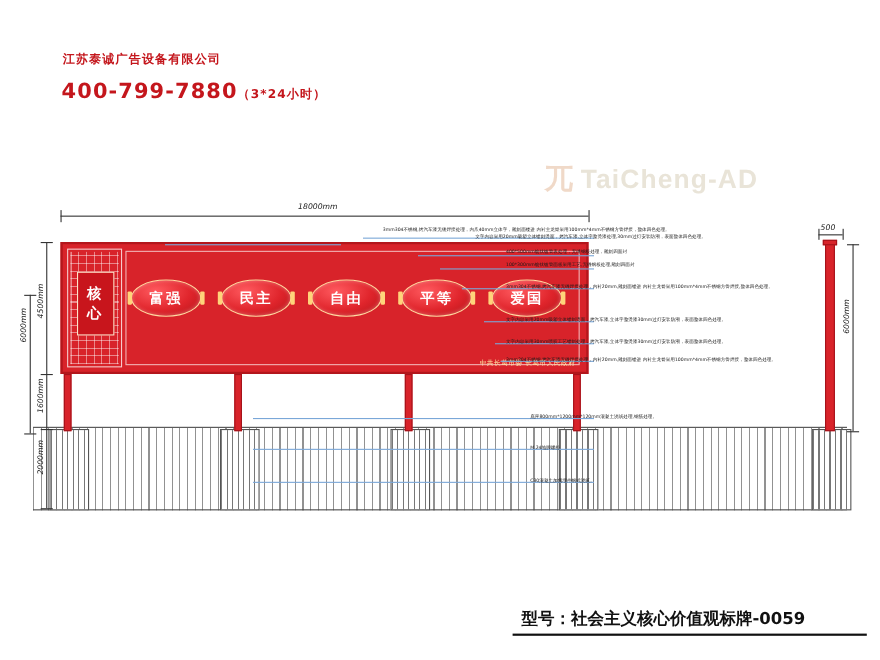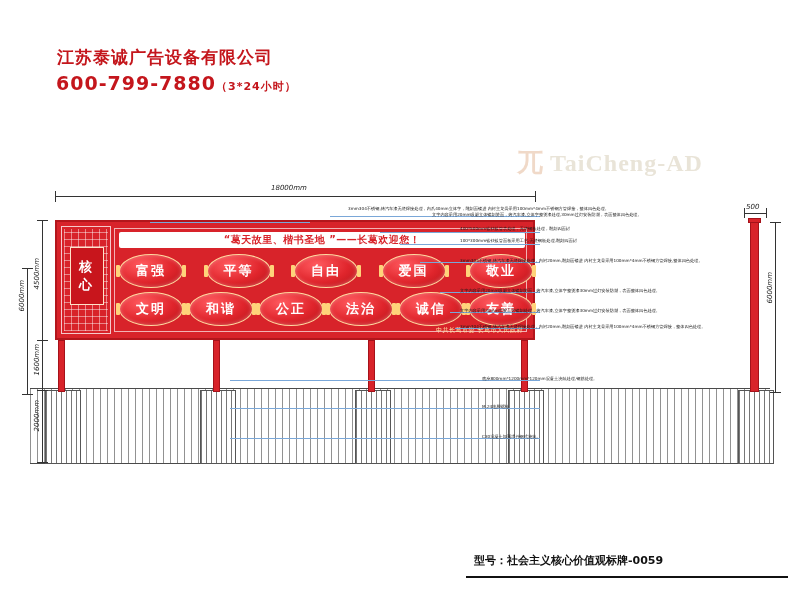--- a/index.html
+++ b/index.html
@@ -6,38 +6,37 @@
   body{
     width:800px;height:600px;position:relative;overflow:hidden;
     background:#ffffff;
     font-family:"Liberation Sans","DejaVu Sans",sans-serif;
   }
   .page{position:absolute;inset:0;}
 
   
   .company{
     position:absolute;left:57px;top:46px;
-    font-size:17px;font-weight:bold;color:#c4161c;
+    font-size:11px;font-weight:bold;color:#c4161c;
     letter-spacing:1px;white-space:nowrap;
     font-family:"DejaVu Sans",sans-serif;
   }
   .phone{
     position:absolute;left:56px;top:72px;
     font-size:19px;font-weight:bold;color:#c4161c;
     letter-spacing:1px;white-space:nowrap;
     font-family:"DejaVu Sans",sans-serif;
   }
   .phone small{font-size:11px;font-weight:bold;}
 
   
   .wm{
     position:absolute;color:#e9e4d8;font-weight:bold;
     font-size:24px;letter-spacing:1px;white-space:nowrap;
-    font-family:Liberation Serif, serif;
-    margin-left:22px;
+    font-family:Liberation Sans, sans-serif;
   }
   .wm .wmlogo{color:#f0d9c8;font-size:26px;margin-right:6px;}
   .wm1{left:495px;top:145px;}
   .wm2{left:110px;top:430px;}
 
   
   .ground{
     position:absolute;left:30px;top:388px;width:740px;height:75px;
     background:#ffffff;
     border-top:1px solid #4a4a4a;
@@ -98,21 +97,21 @@
 
   .headline{
     position:absolute;left:62px;right:8px;top:10px;height:16px;
     background:#fff;border-radius:2px;
     display:flex;align-items:center;justify-content:center;
     color:#d8232a;font-weight:bold;font-size:10px;letter-spacing:.5px;
     font-family:"DejaVu Sans",sans-serif;white-space:nowrap;
   }
 
   .row{
-    position:absolute;left:62px;right:0;height:34px;
+    position:absolute;left:62px;right:22px;height:34px;
     display:flex;justify-content:space-between;align-items:center;
   }
   .row1{top:32px;}
   .row2{top:70px;}
 
   .lantern{
     width:62px;height:32px;border-radius:50%;
     background:radial-gradient(ellipse at 35% 30%,#ff5a5f 0%,#e0252c 55%,#b31318 100%);
     border:1px solid #ffd9a0;
     display:flex;align-items:center;justify-content:center;
@@ -159,33 +158,33 @@
   
   .ann{
     position:absolute;font-size:4.2px;line-height:6px;color:#1a1a1a;
     white-space:nowrap;font-family:"DejaVu Sans",sans-serif;
   }
   .leader{position:absolute;background:#7aa7d8;height:1px;transform-origin:left center;}
 
   
   .model{
     position:absolute;left:474px;top:553px;
-    font-size:11px;font-weight:bold;color:#111;white-space:nowrap;
+    font-size:15px;font-weight:bold;color:#111;white-space:nowrap;
     font-family:"DejaVu Sans",sans-serif;
   }
   .model-underline{position:absolute;left:466px;top:576px;width:322px;height:2px;background:#111;}
 </style>
 </head>
 <body>
 
 <div class="page">
 
   <div class="company">江苏泰诚广告设备有限公司</div>
   <div class="phone">
-    <span>600-799-7880</span><small>（3*24小时）</small>
+    <span>400-799-7880</span><small>（3*24小时）</small>
   </div>
 
   <div class="wm wm1">
     <span class="wmlogo">兀</span><span>TaiCheng-AD</span>
   </div>
   <div class="wm wm2">
     <span class="wmlogo">兀</span><span>TaiCheng-AD</span>
   </div>
 
   <div class="ground">
@@ -208,38 +207,29 @@
     <div class="board">
       <div class="left-panel">
         <div class="lattice"></div>
         <div class="scroll">
           <span>社会主义核心价值观</span>
           <div class="scroll-core">核心</div>
         </div>
       </div>
       <div class="board-inner"></div>
 
-      <div class="headline">“葛天故里、楷书圣地 ”——长葛欢迎您！</div>
 
       <div class="row row1">
         <div class="lantern">富强</div>
+        <div class="lantern">民主</div>
+        <div class="lantern">自由</div>
         <div class="lantern">平等</div>
-        <div class="lantern">自由</div>
         <div class="lantern">爱国</div>
-        <div class="lantern">敬业</div>
       </div>
 
-      <div class="row row2">
-        <div class="lantern">文明</div>
-        <div class="lantern">和谐</div>
-        <div class="lantern">公正</div>
-        <div class="lantern">法治</div>
-        <div class="lantern">诚信</div>
-        <div class="lantern">友善</div>
-      </div>
 
       <div class="byline">中共长葛市委   长葛市人民政府</div>
     </div>
   </div>
 
   <div class="pole-cap"></div>
   <div class="pole"></div>
 
   <div class="dimline dim-h" style="left:55px;top:196px;width:480px;"></div>
   <div class="tick dim-v" style="left:55px;top:191px;width:1px;height:11px;"></div>

